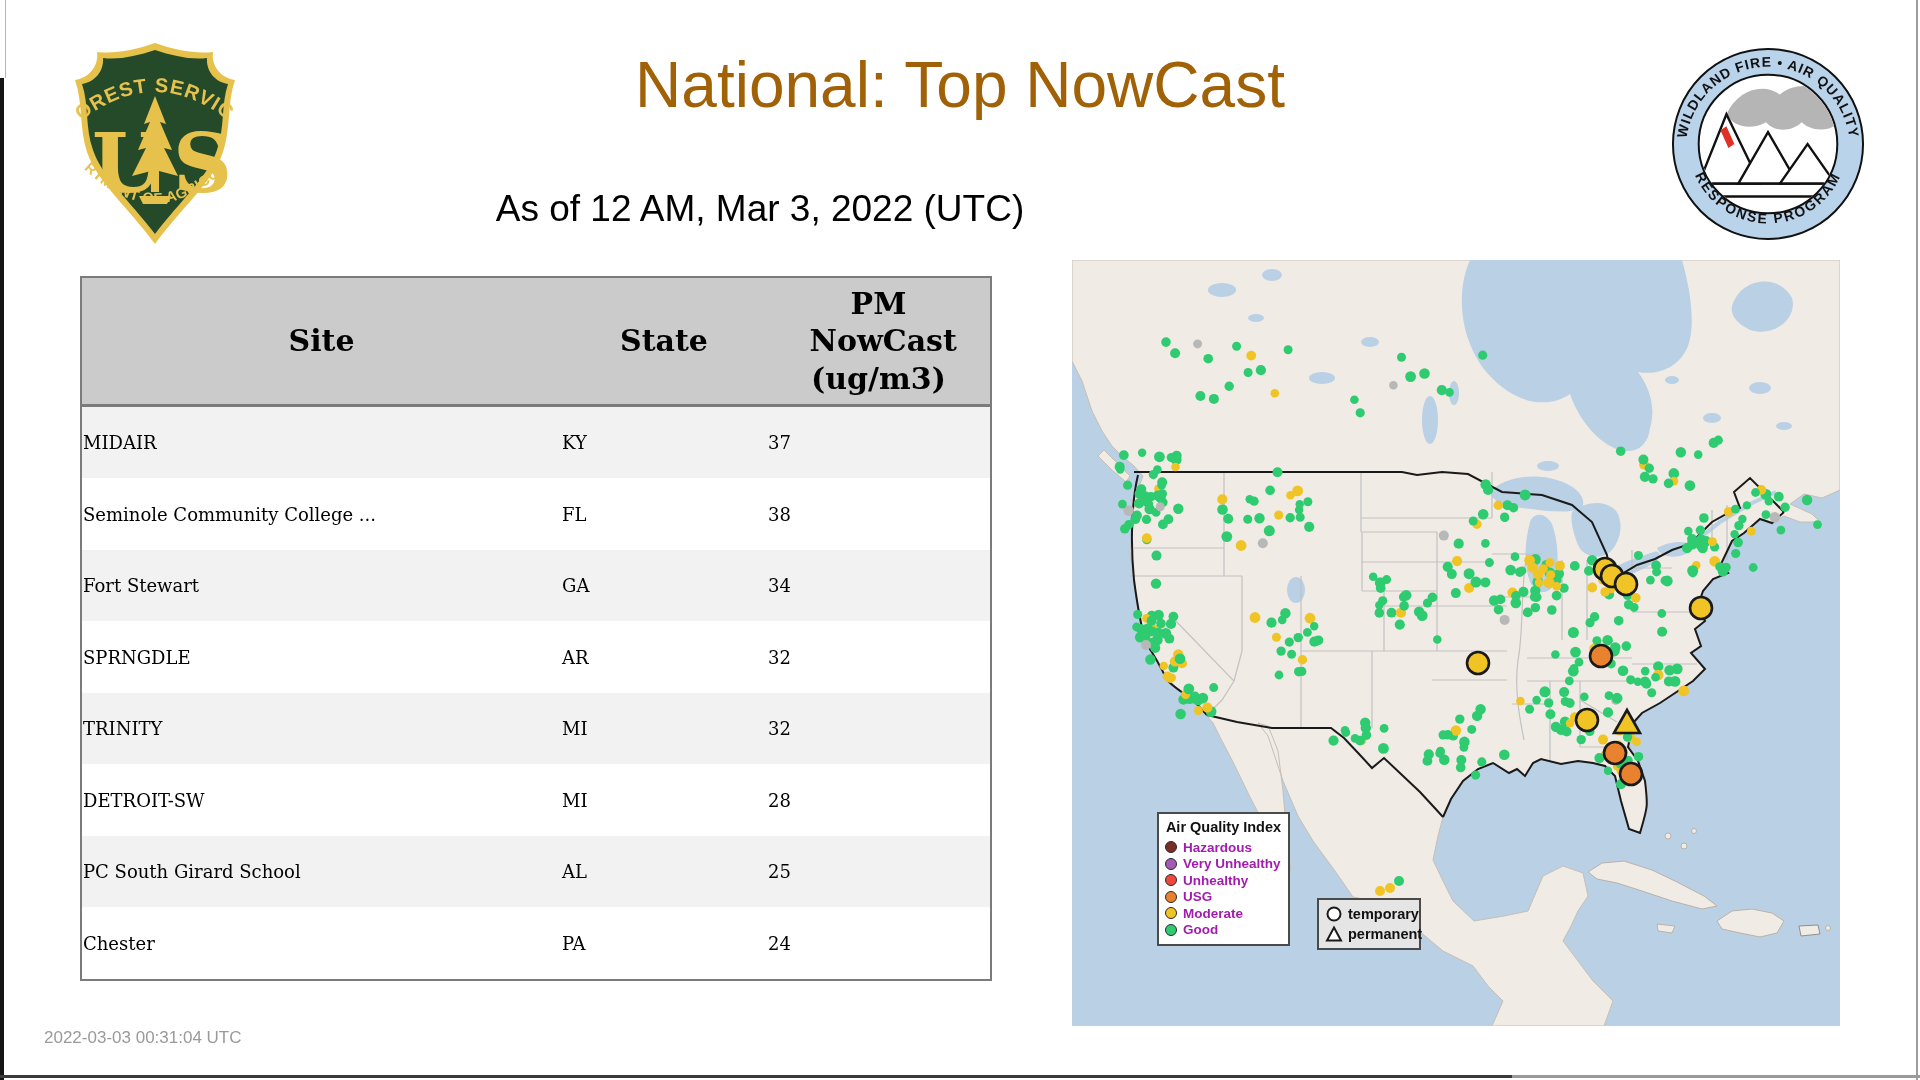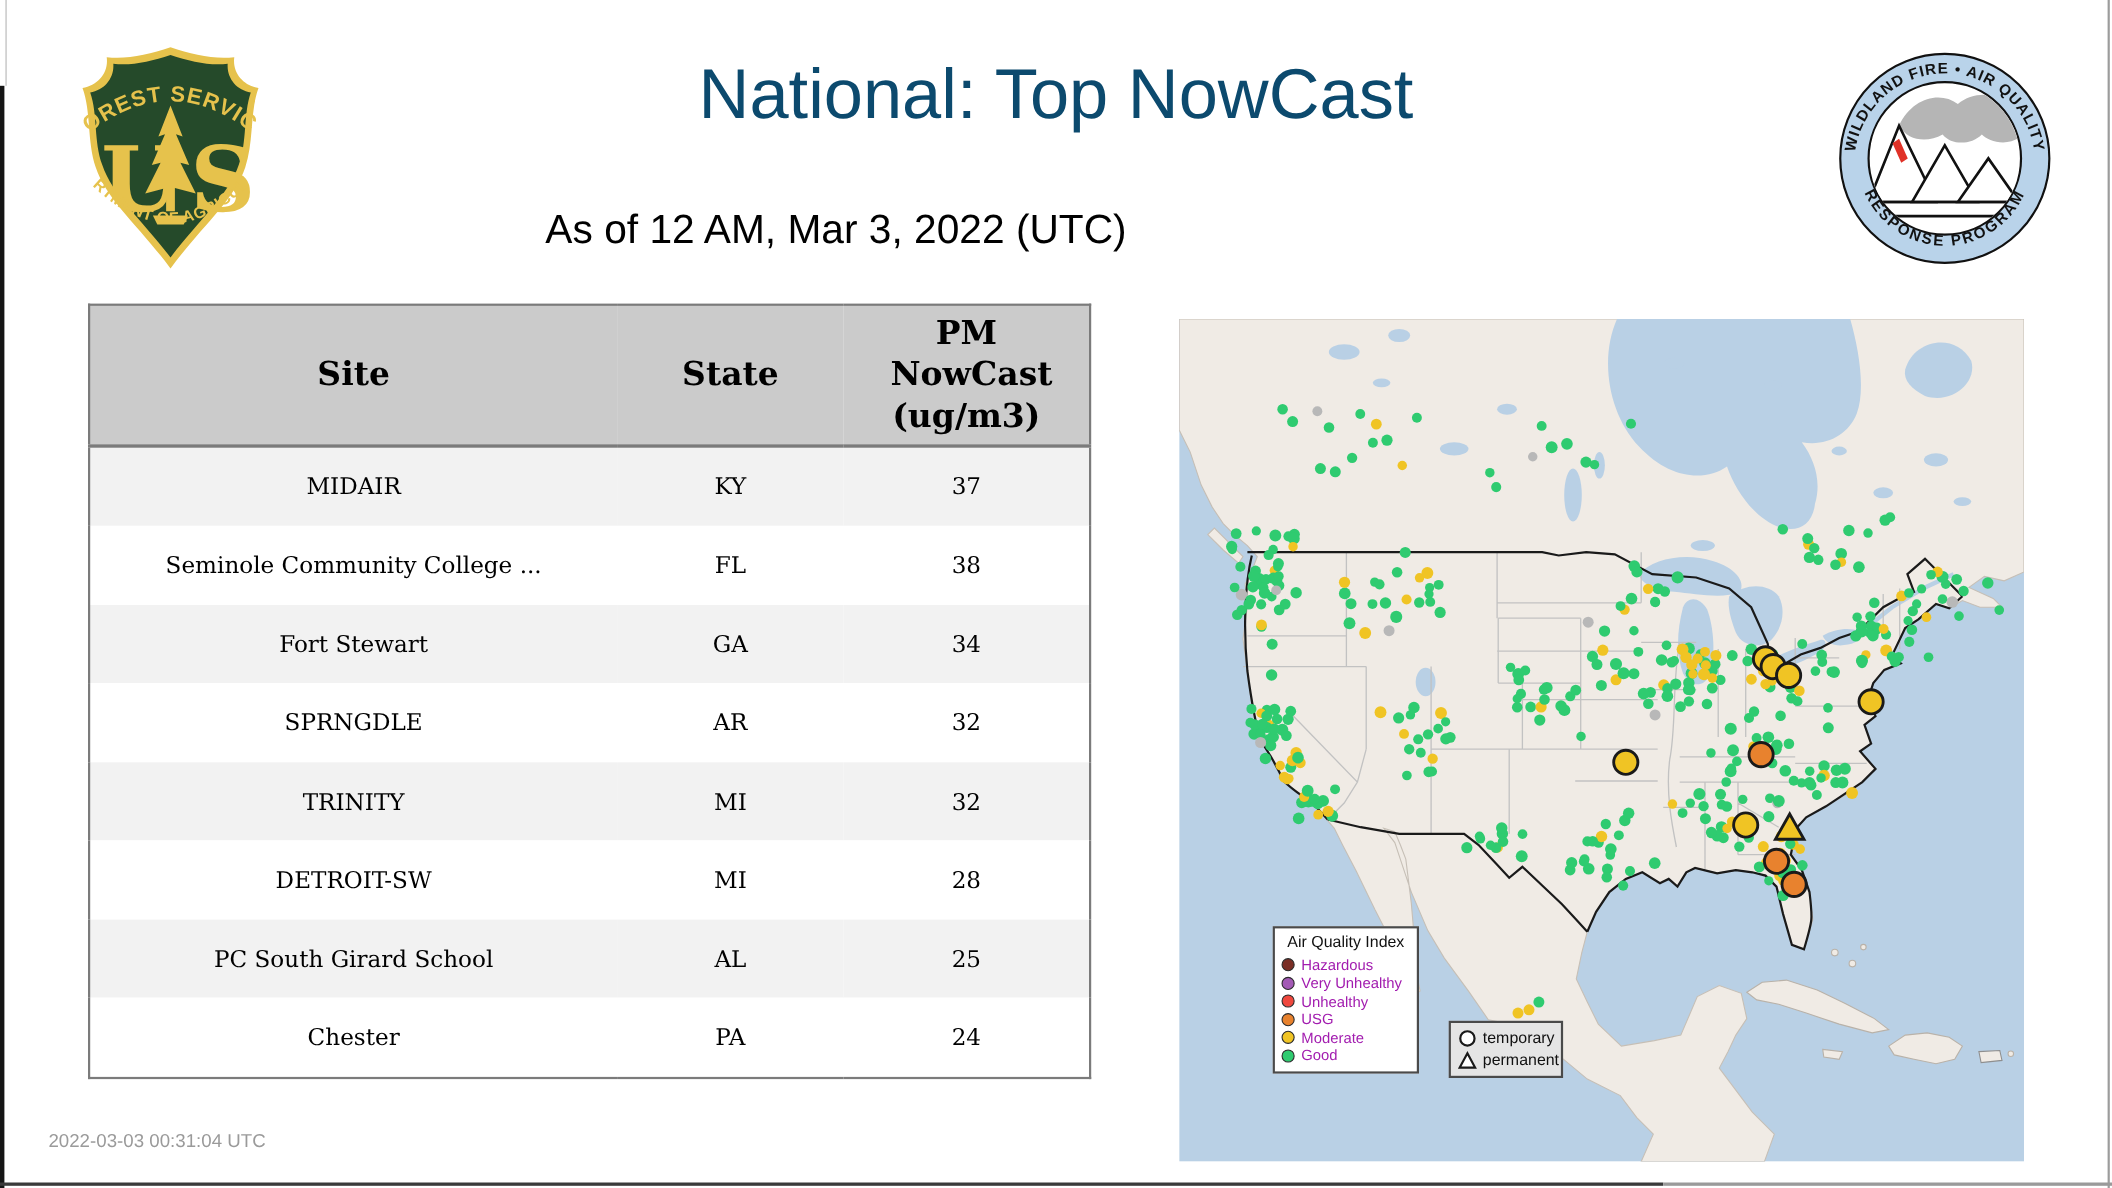--- a/index.html
+++ b/index.html
@@ -6,40 +6,40 @@
   body{width:1920px;height:1080px;background:#fff;position:relative;overflow:hidden;
        font-family:"Liberation Sans",sans-serif;}
   
   .edge-left{position:absolute;left:0;top:78px;width:4px;height:1002px;background:#151515;}
   .edge-left-top{position:absolute;left:5px;top:0;width:1px;height:78px;background:#b5b5b5;}
   .edge-right{position:absolute;left:1916px;top:0;width:2px;height:1080px;background:#9c9c9c;}
   .edge-bottom-dark{position:absolute;left:0;top:1075px;width:1512px;height:3px;background:#3a3a3a;}
   .edge-bottom-light{position:absolute;left:1512px;top:1075px;width:408px;height:3px;background:#9a9a9a;}
 
   .title{position:absolute;left:0;top:48px;width:1920px;text-align:center;
-         font-size:64px;color:#0c4a6e;letter-spacing:0px;}
+         font-size:64px;color:#a16207;letter-spacing:0px;}
   .subtitle{position:absolute;left:0;top:188px;width:1520px;text-align:center;font-size:37px;color:#000;}
 
   .usfs-logo{position:absolute;left:55px;top:40px;}
   .wfaqrp-logo{position:absolute;left:1669px;top:45px;}
 
   
   .nowcast-table{position:absolute;left:80px;top:276px;width:910px;height:705px;
       border-collapse:collapse;table-layout:fixed;
       font-family:"DejaVu Serif","Liberation Serif",serif;border:2px solid #7b7b7b;}
   .nowcast-table thead tr{height:128px;background:#cbcbcb;}
   .nowcast-table thead th{font-size:30px;font-weight:bold;border-bottom:3px solid #7b7b7b;vertical-align:middle;margin-top:48px;}
   .nowcast-table thead th .wrapcol{display:inline-block;max-width:138px;line-height:1.25;}
-  .nowcast-table tbody td{height:57.7px;font-size:21px;text-align:center;vertical-align:middle;color:#000;}
+  .nowcast-table tbody td{height:57.7px;font-size:18px;vertical-align:middle;color:#000;}
   .nowcast-table tbody tr:nth-child(odd){background:#f2f2f2;}
   .nowcast-table tbody tr:nth-child(even){background:#ffffff;}
 
   .timestamp{position:absolute;left:44px;top:1028px;font-size:17px;color:#9a9a9a;}
 
-  .map-wrap{position:absolute;left:1072px;top:290px;width:768px;height:766px;}
+  .map-wrap{position:absolute;left:1072px;top:260px;width:768px;height:766px;font-weight:bold;}
   .map-wrap svg{display:block;}
 
   
   .aqi-legend{position:absolute;left:85px;top:552px;width:133px;background:#fff;
       border:2px solid #4a4a4a;box-sizing:border-box;padding:5px 6px 6px 6px;}
   .aqi-legend .lg-title{font-size:14.5px;color:#111;text-align:center;margin-bottom:4px;}
   .lgrow{display:flex;align-items:center;height:16.5px;font-size:13.5px;color:#a21caf;}
   .lgrow .sw{width:12px;height:12px;border-radius:50%;border:1.6px solid #2b2b2b;
       margin-right:6px;flex:0 0 auto;box-sizing:border-box;}
   .mk-legend{position:absolute;left:245px;top:638px;width:104px;background:#e5e5e5;

